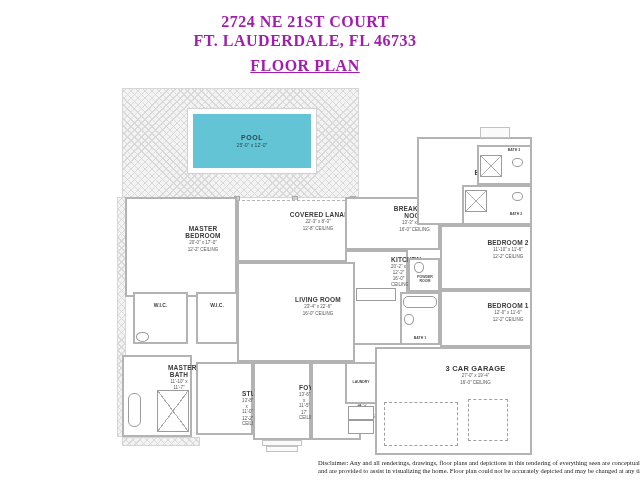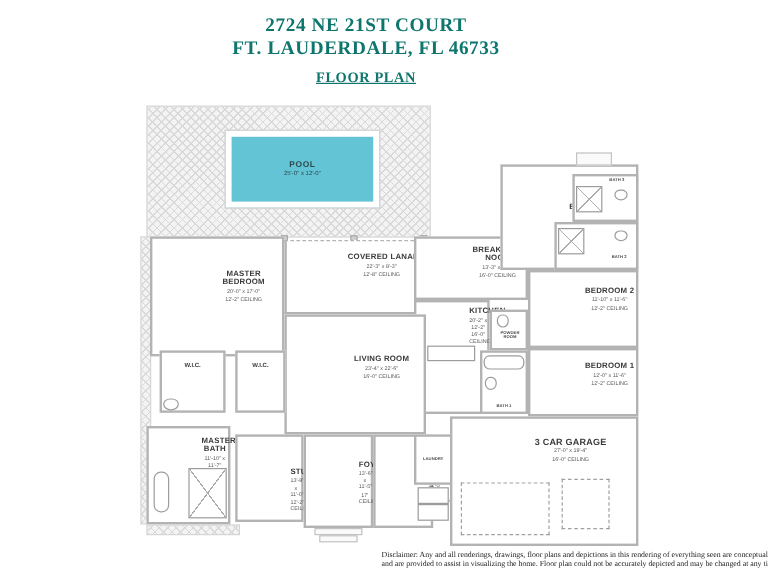--- a/index.html
+++ b/index.html
@@ -1,23 +1,23 @@
 <!DOCTYPE html>
 <html><head>
 <meta charset="utf-8">
 <style>
   html, body { margin:0; padding:0; width:640px; height:480px; overflow:hidden; background:#ffffff; }
   .canvas { position:relative; width:640px; height:480px; background:#fff;
             font-family:"Liberation Sans", sans-serif; }
 
   
   .hdr { position:absolute; left:60px; top:12px; width:490px; text-align:center;
-         font-family:"Liberation Serif", serif; color:#0f766e; }
+         font-family:"Liberation Serif", serif; color:#a21caf; }
   .hdr .l1, .hdr .l2 { font-size:16px; font-weight:bold; letter-spacing:.5px; line-height:19px; }
-  .hdr .l3 { font-size:12px; font-weight:bold; letter-spacing:.5px; margin-top:7px;
+  .hdr .l3 { font-size:16px; font-weight:bold; letter-spacing:.5px; margin-top:7px;
              text-decoration:underline; }
 
   
   .deck {
     position:absolute; box-sizing:border-box; border:1px solid #d6d6d6;
     background-color:#f3f3f3;
     background-image:
       repeating-linear-gradient(45deg,  #d9d9d9 0 1px, transparent 1px 5px),
       repeating-linear-gradient(-45deg, #d9d9d9 0 1px, transparent 1px 5px);
   }

